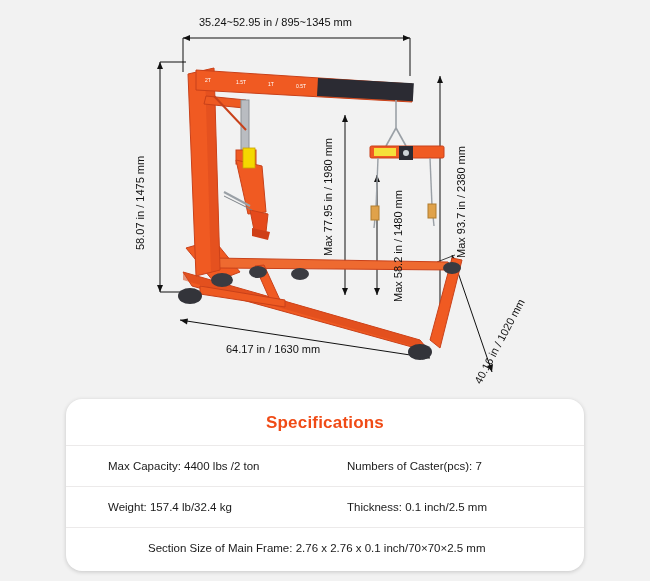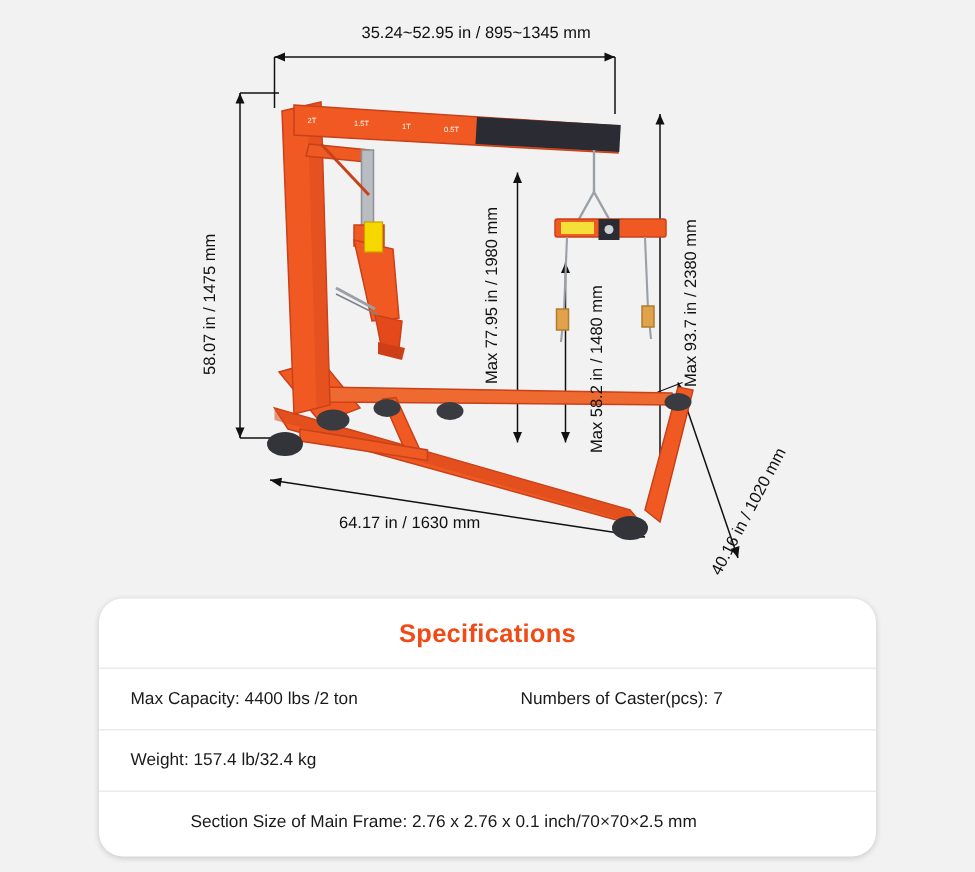--- a/index.html
+++ b/index.html
@@ -46,21 +46,21 @@
     display:flex;
     border-top:1px solid #eceaea;
     height:40px;
     align-items:center;
   }
   .spec-row.single .cell{width:100%;margin-left:40px;}
   .cell{
     width:50%;
     font-size:11.5px;
     color:#1a1a1a;
-    padding-left:21px;
+    padding-left:42px;
     box-sizing:border-box;
   }
   .cell.right{padding-left:22px;}
 
   
   svg.art{position:absolute;left:0;top:0;}
 </style>
 </head>
 <body>
 
@@ -174,21 +174,21 @@
         <ellipse cx="190" cy="296" rx="12" ry="8" fill="#33343a"></ellipse>
         <ellipse cx="222" cy="280" rx="11" ry="7" fill="#3a3b41"></ellipse>
         <ellipse cx="258" cy="272" rx="9" ry="6" fill="#3a3b41"></ellipse>
         <ellipse cx="300" cy="274" rx="9" ry="6" fill="#3a3b41"></ellipse>
         <ellipse cx="420" cy="352" rx="12" ry="8" fill="#33343a"></ellipse>
         <ellipse cx="452" cy="268" rx="9" ry="6" fill="#3a3b41"></ellipse>
       </g>
     </g>
   </svg>
 
-  <div class="dim" style="left:199px;top:16px;margin-left:42px;">35.24~52.95 in / 895~1345 mm</div>
+  <div class="dim" style="left:199px;top:16px;">35.24~52.95 in / 895~1345 mm</div>
 
   <div class="dim rot90" style="left:134px;top:250px;">58.07 in / 1475 mm</div>
 
   <div class="dim rot90" style="left:322px;top:256px;">Max 77.95 in / 1980 mm</div>
 
   <div class="dim rot90" style="left:392px;top:302px;">Max 58.2 in / 1480 mm</div>
 
   <div class="dim rot90" style="left:455px;top:258px;">Max 93.7 in / 2380 mm</div>
 
   <div class="dim" style="left:226px;top:343px;text-align:center;">64.17 in / 1630 mm</div>
@@ -197,20 +197,21 @@
 
   <div class="spec-card">
     <div class="spec-title">Specifications</div>
     <div class="spec-rows">
       <div class="spec-row">
         <div class="cell">Max Capacity: 4400 lbs /2 ton</div>
         <div class="cell right">Numbers of Caster(pcs): 7</div>
       </div>
       <div class="spec-row">
         <div class="cell">Weight: 157.4 lb/32.4 kg</div>
+        <div class="cell right">Thickness: 0.1 inch/2.5 mm</div>
       </div>
       <div class="spec-row single">
         <div class="cell">Section Size of Main Frame: 2.76 x 2.76 x 0.1 inch/70×70×2.5 mm</div>
       </div>
     </div>
   </div>
 
 </div>
 
 </body></html>

